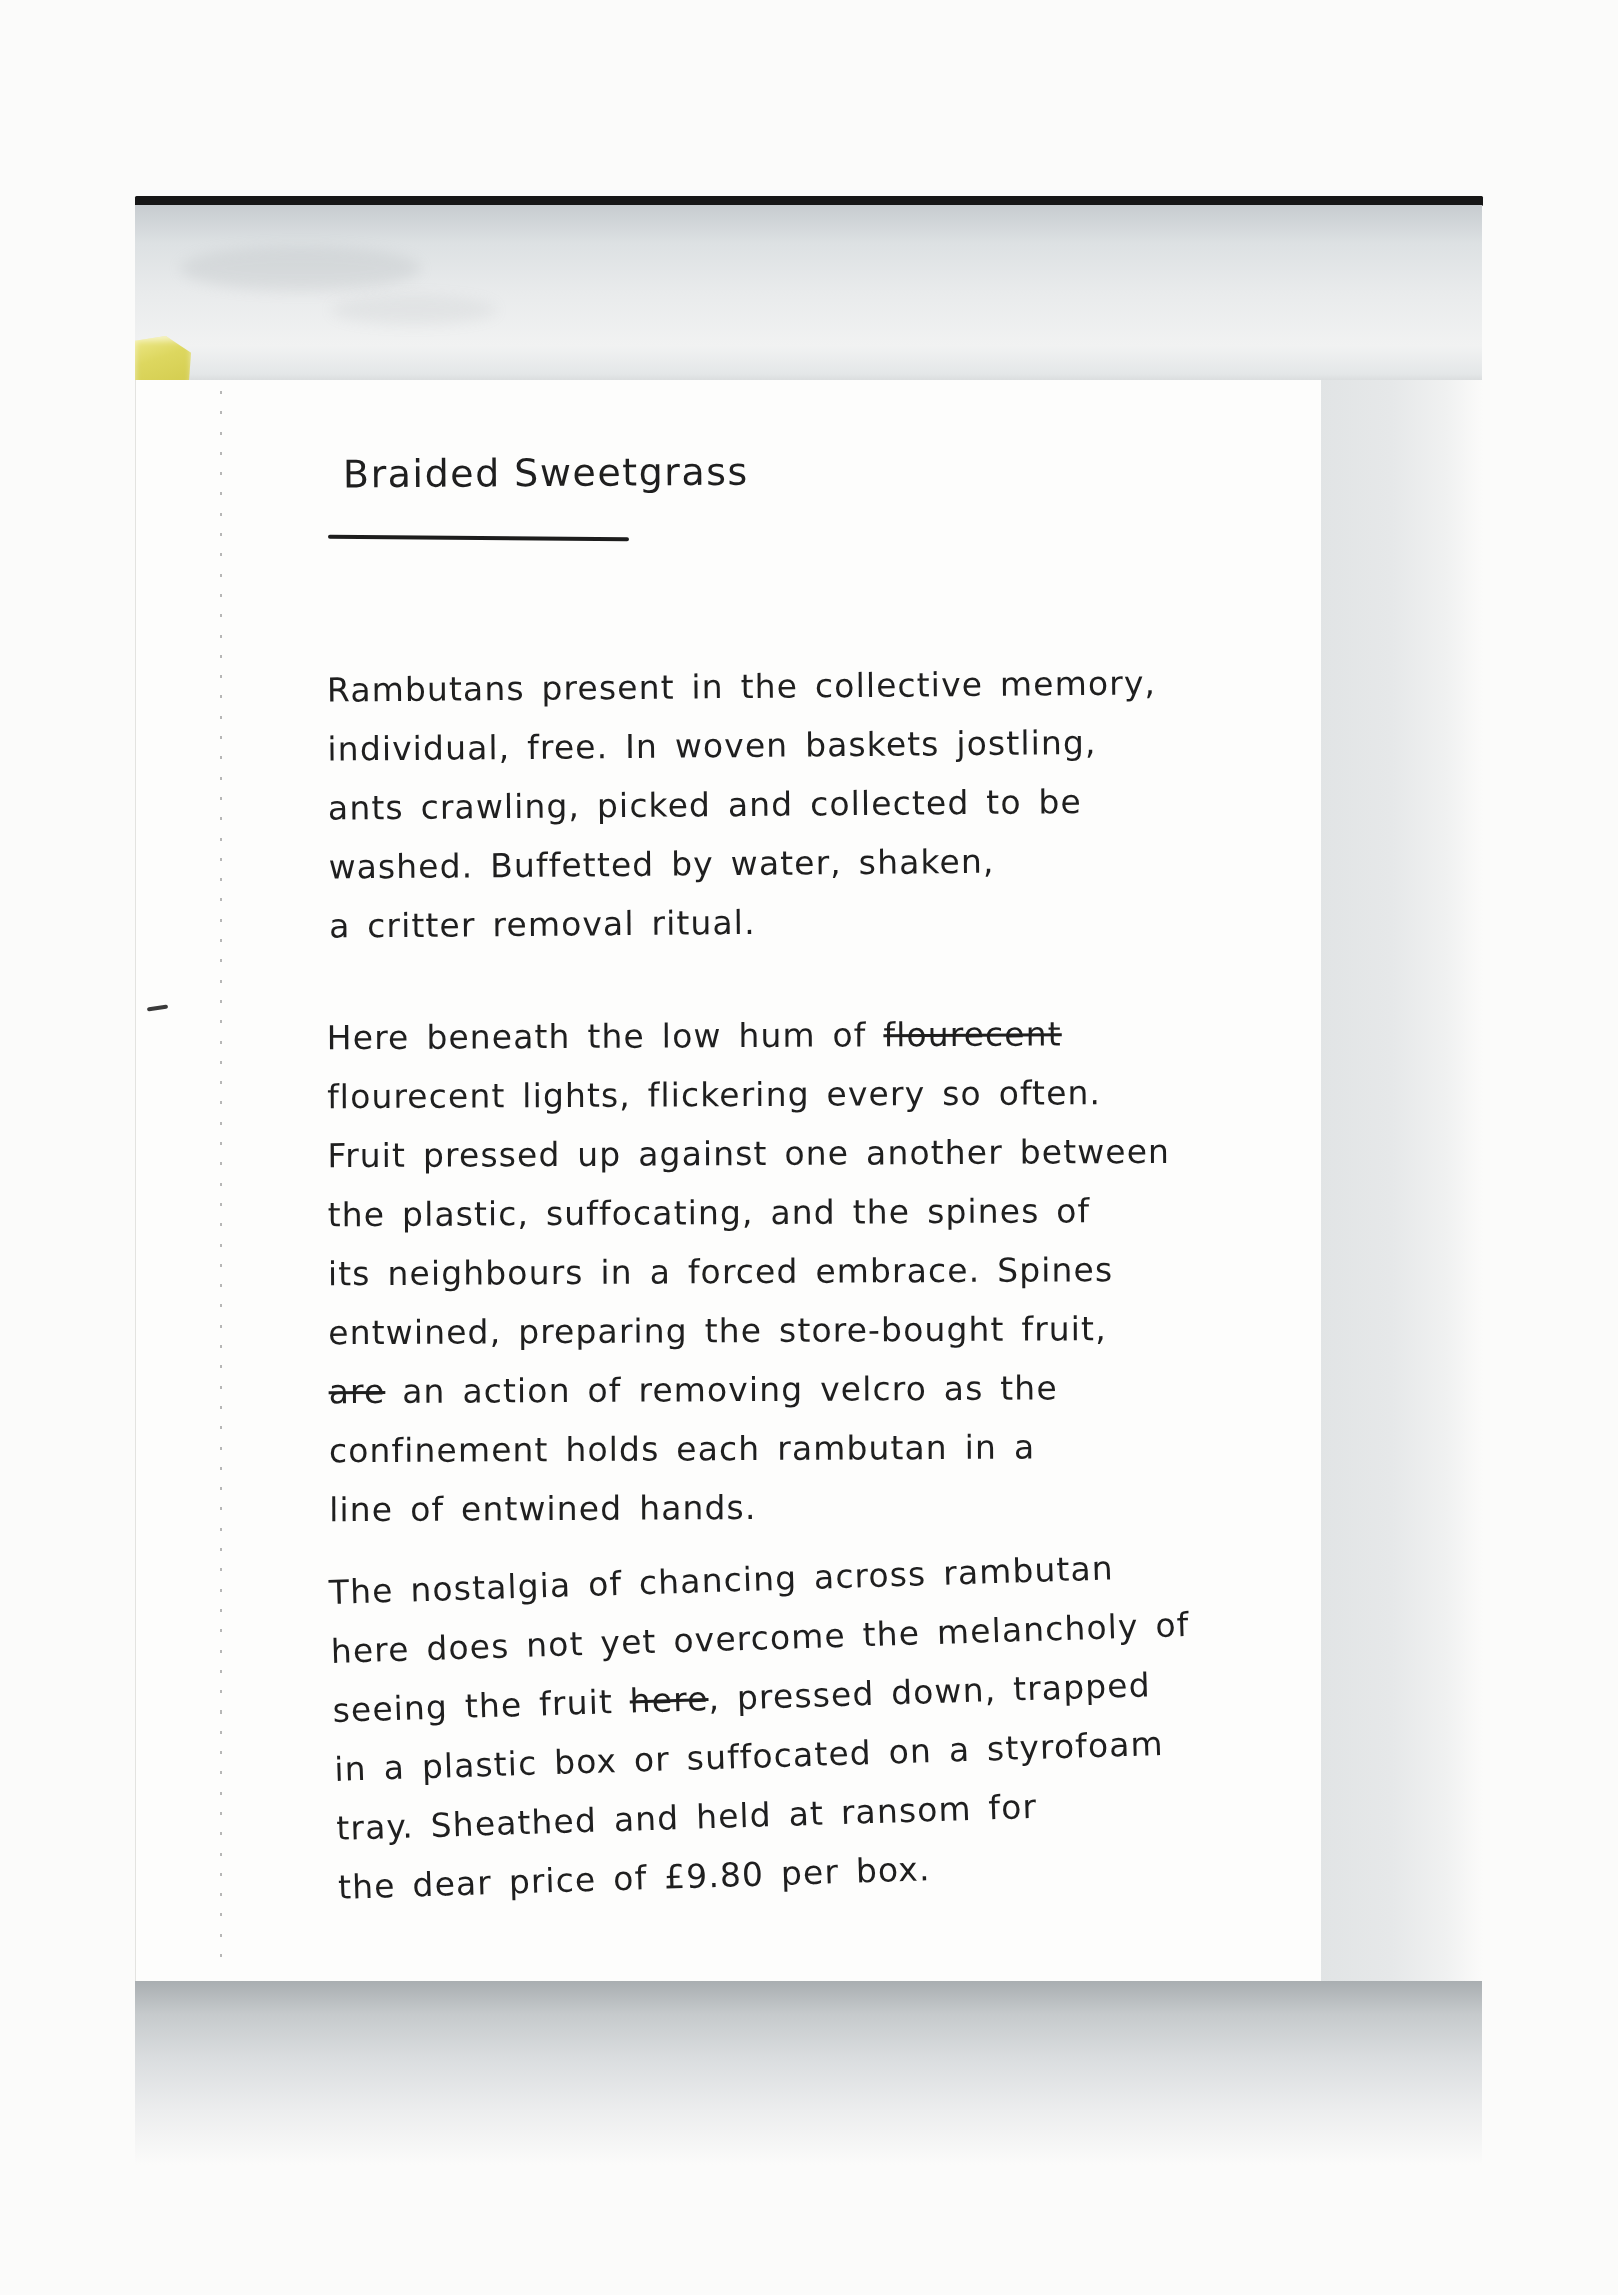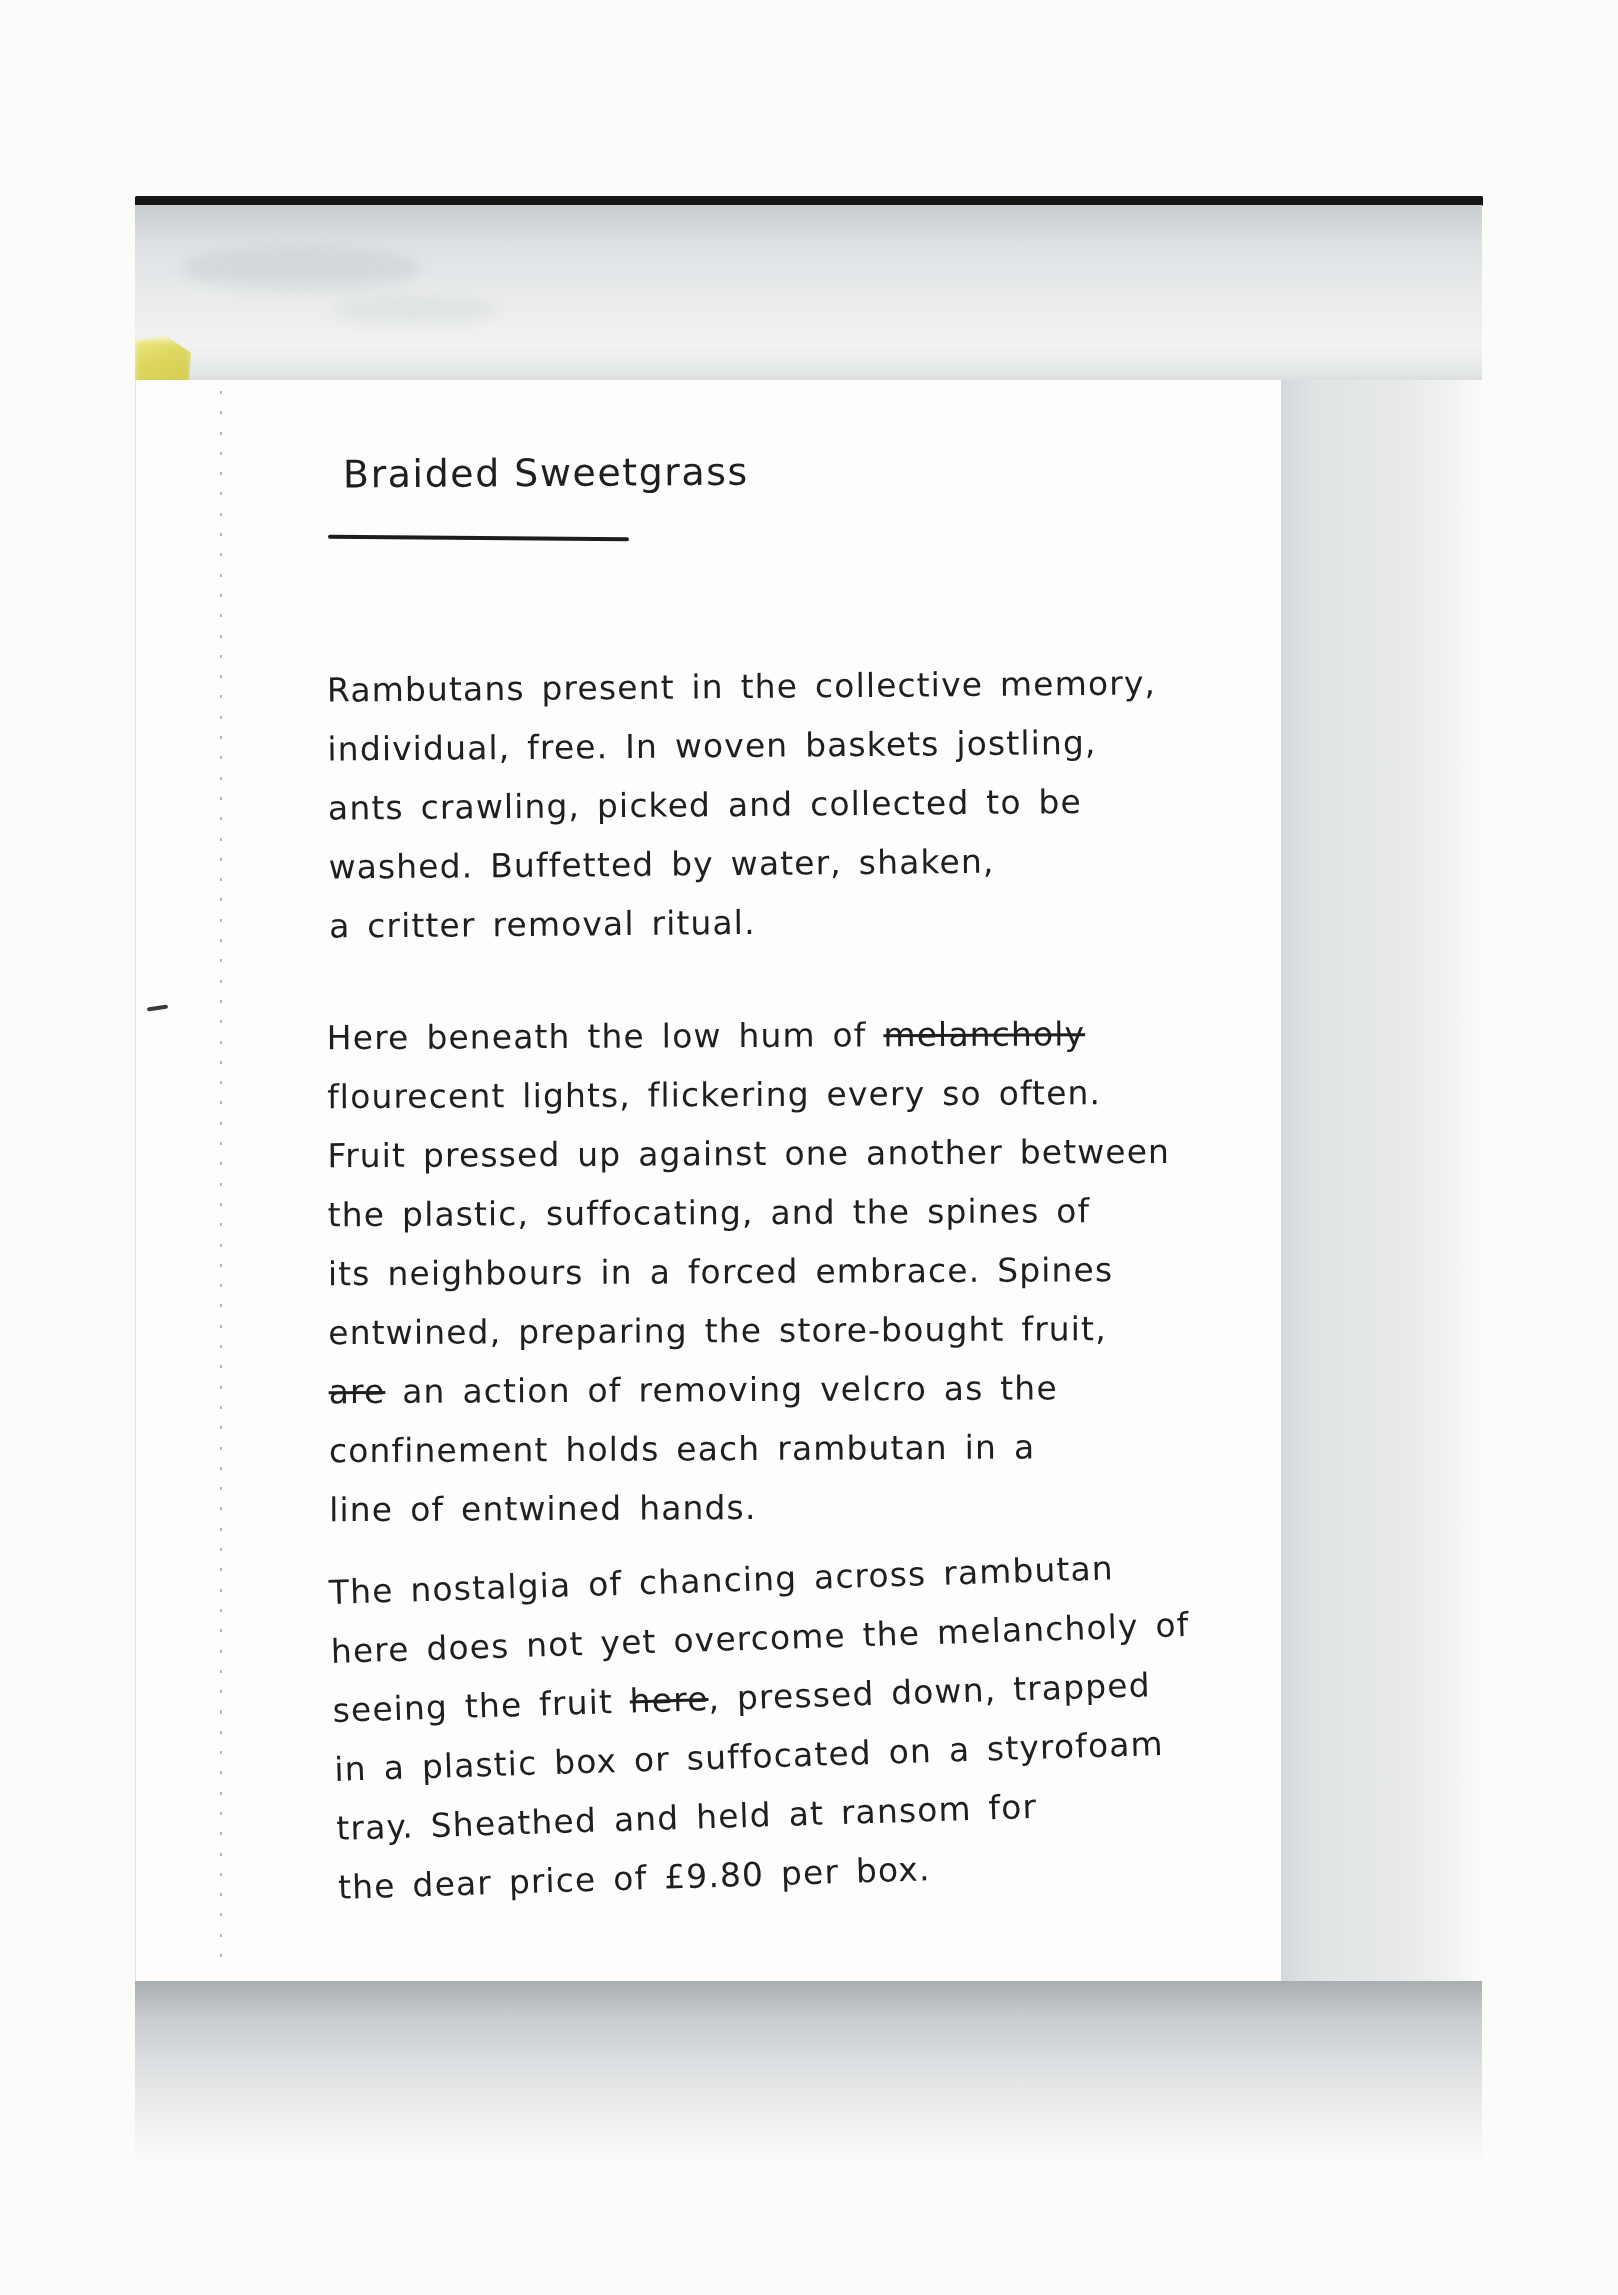--- a/index.html
+++ b/index.html
@@ -26,20 +26,21 @@
     background:linear-gradient(160deg,#eee98a 0%,#ddd75f 45%,#d3cc4e 100%);
     border-radius:3px 7.5px 9px 3px;
     clip-path:polygon(0 10%,55% 0,100% 35%,96% 100%,0 100%);
     box-shadow:inset 0 4.5px 6px rgba(255,255,255,.6);
   }
   
   .page{
     position:absolute;left:135px;top:380px;width:1145px;height:1601px;
     background:#fdfdfc;
     border-left:0.8px solid #e3e3e0;
+    padding-left:40px;
   }
   .stitch{
     position:absolute;left:84px;top:10.5px;width:1.5px;height:1580px;
     background:repeating-linear-gradient(180deg,#7d7d7d 0 3px,transparent 3px 20.3px);
     opacity:.55;
   }
   .dash{
     position:absolute;left:10.5px;top:626px;width:21px;height:3.8px;background:#3a3a3a;
     border-radius:2.3px;transform:rotate(-8deg);
   }
@@ -102,21 +103,21 @@
     <div class="underline"></div>
 
     <div class="para p1 ink">
         <div class="line"><span>Rambutans present in the collective memory,</span></div>
         <div class="line"><span>individual, free. In woven baskets jostling,</span></div>
         <div class="line"><span>ants crawling, picked and collected to be</span></div>
         <div class="line"><span>washed. Buffetted by water, shaken,</span></div>
         <div class="line"><span>a critter removal ritual.</span></div>
       </div>
     <div class="para p2 ink">
-        <div class="line"><span>Here beneath the low hum of </span><span class="struck">melancholy</span></div>
+        <div class="line"><span>Here beneath the low hum of </span><span class="struck">flourecent</span></div>
         <div class="line"><span>flourecent lights, flickering every so often.</span></div>
         <div class="line"><span>Fruit pressed up against one another between</span></div>
         <div class="line"><span>the plastic, suffocating, and the spines of</span></div>
         <div class="line"><span>its neighbours in a forced embrace. Spines</span></div>
         <div class="line"><span>entwined, preparing the store-bought fruit,</span></div>
         <div class="line"><span class="struck">are</span><span> an action of removing velcro as the</span></div>
         <div class="line"><span>confinement holds each rambutan in a</span></div>
         <div class="line"><span>line of entwined hands.</span></div>
       </div>
     <div class="para p3 ink">

